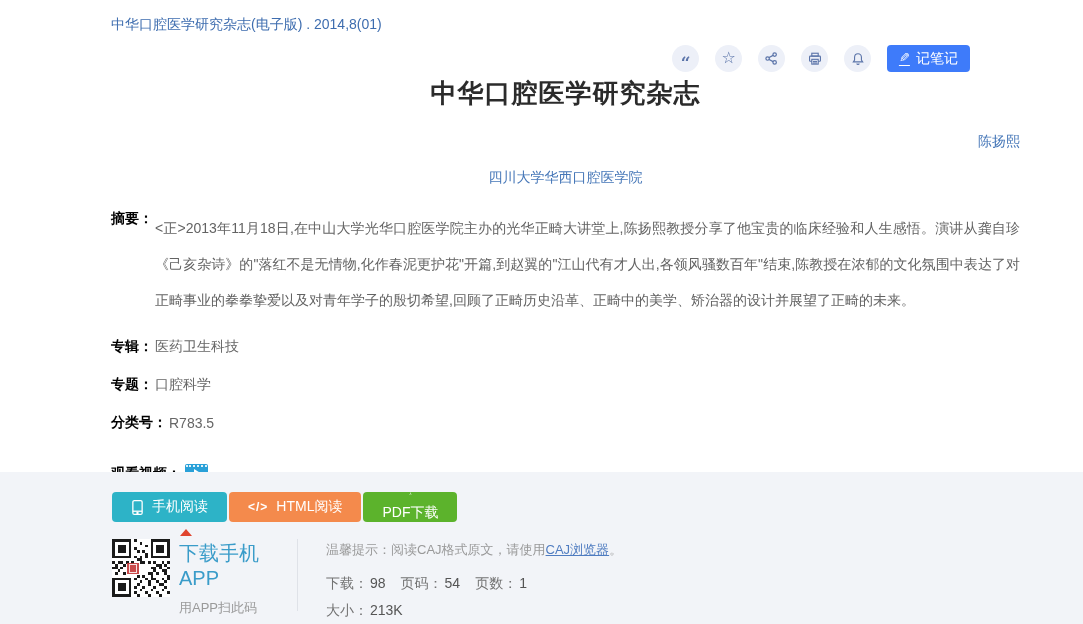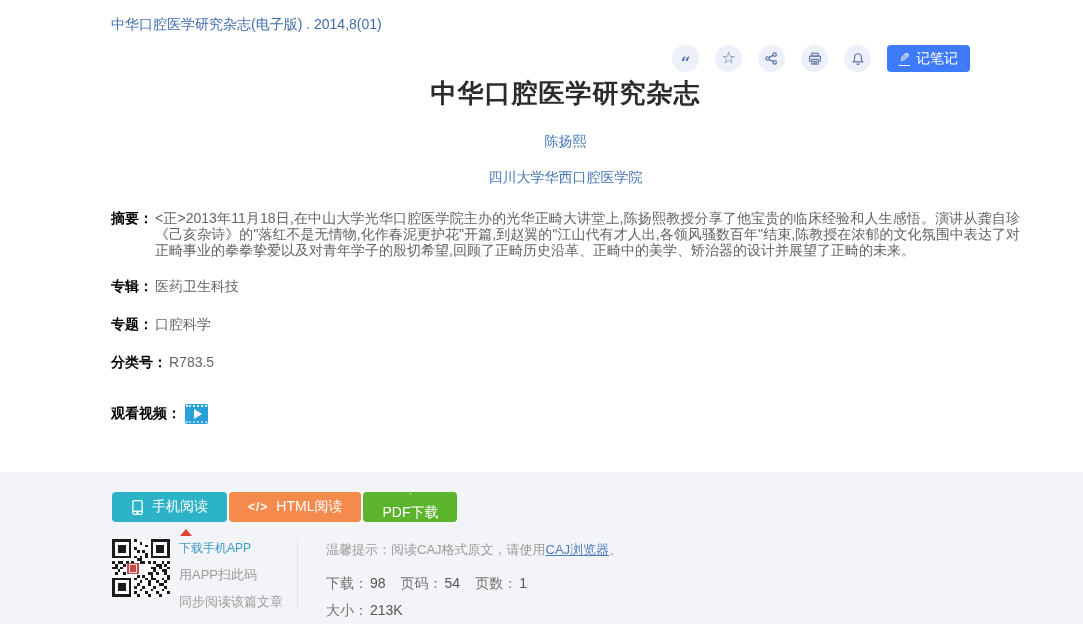--- a/index.html
+++ b/index.html
@@ -21,29 +21,29 @@
   .star-glyph { font-size:16px; line-height:1; margin-top:-1px; }
   .note-btn { height:27px; background:#3e7bfa; border:none; border-radius:4px; color:#fff;
     font-size:14px; padding:0 12px; display:flex; align-items:center; gap:6px; cursor:pointer;
     font-family:inherit; }
   .pencil-glyph { font-size:13px; line-height:1; border-bottom:1px solid #fff; padding-bottom:1px;
     display:inline-block; transform:scaleX(-1); }
 
   
   .content { padding:0 63px 0 111px; }
   .title { margin-top:42px; text-align:center; font-size:26px; font-weight:600; color:#2b2b2b; letter-spacing:1px; }
-  .author-row { margin-top:21px; text-align:center; }
+  .author-row { margin-top:21px; text-align:right; }
   .author-link { color:#4677b8; font-size:14px; text-decoration:none; cursor:pointer; }
   .affil-row { margin-top:17px; text-align:center; }
 
   
   .abstract-row { margin-top:23px; display:flex; }
   .meta-label { font-weight:700; color:#000000; font-size:14px; white-space:nowrap; flex:0 0 auto; }
-  .abstract-text { color:#636363; font-size:14px; line-height:16px; text-align:justify; margin-left:2px; }
-  .meta-row { margin-top:20px; display:flex; align-items:flex-start; }
+  .abstract-text { color:#636363; font-size:14px; line-height:36px; text-align:justify; margin-left:2px; }
+  .meta-row { margin-top:20px; display:flex; align-items:center; }
   .meta-value { color:#666; font-size:14px; margin-left:2px; }
   .video-row { margin-top:32px; display:flex; align-items:center; }
   .video-icon { width:23px; height:20px; background:#29a0d8; border-radius:2px; margin-left:4px;
     position:relative; cursor:pointer; display:flex; align-items:center; justify-content:center; }
   .video-icon::before { content:""; position:absolute; top:1px; left:1px; right:1px; height:0;
     border-top:2px dotted rgba(255,255,255,.85); }
   .video-icon::after { content:""; position:absolute; bottom:1px; left:1px; right:1px; height:0;
     border-top:2px dotted rgba(255,255,255,.55); }
   .play-tri { width:0; height:0; border-left:8px solid #fff; border-top:5px solid transparent;
     border-bottom:5px solid transparent; margin-left:2px; }
@@ -59,21 +59,21 @@
   .btn-green { background:#5cb32c;flex-direction:column; }
   .code-glyph { font-size:12px; font-weight:bold; letter-spacing:1px; }
 
   .tooltip-arrow { position:absolute; left:180px; top:57px; width:0; height:0;
     border-left:6px solid transparent; border-right:6px solid transparent;
     border-bottom:7px solid #e0442e; }
 
   .app-row { display:flex; margin:17px 0 0 112px; }
   .qr-box { width:58px; height:58px; cursor:pointer; }
   .app-text { margin-left:9px; width:118px; }
-  .app-link { color:#3a9cc9; font-size:12px; text-decoration:none; cursor:pointer; display:block; margin-top:1px; }
+  .app-link { color:#3a9cc9; font-size:20px; text-decoration:none; cursor:pointer; display:block; margin-top:1px; }
   .app-line { color:#9a9a9a; font-size:13px; margin-top:9px; }
   .v-divider { width:0; border-left:1px solid #dfe2e8; margin:0 14px 0 0; height:72px; align-self:flex-start; }
   .tips-col { margin-left:14px; padding-top:2px; }
   .tips-line { color:#999; font-size:13px; }
   .caj-link { color:#4f7cc0; text-decoration:underline; cursor:pointer; }
   .stats-line { display:flex; gap:15px; margin-top:15px; }
   .stat-label { color:#737373; font-size:14px; }
   .stat-value { color:#555; font-size:14px; margin-left:2px; }
   .size-line { margin-top:9px; display:flex; }
 </style>

